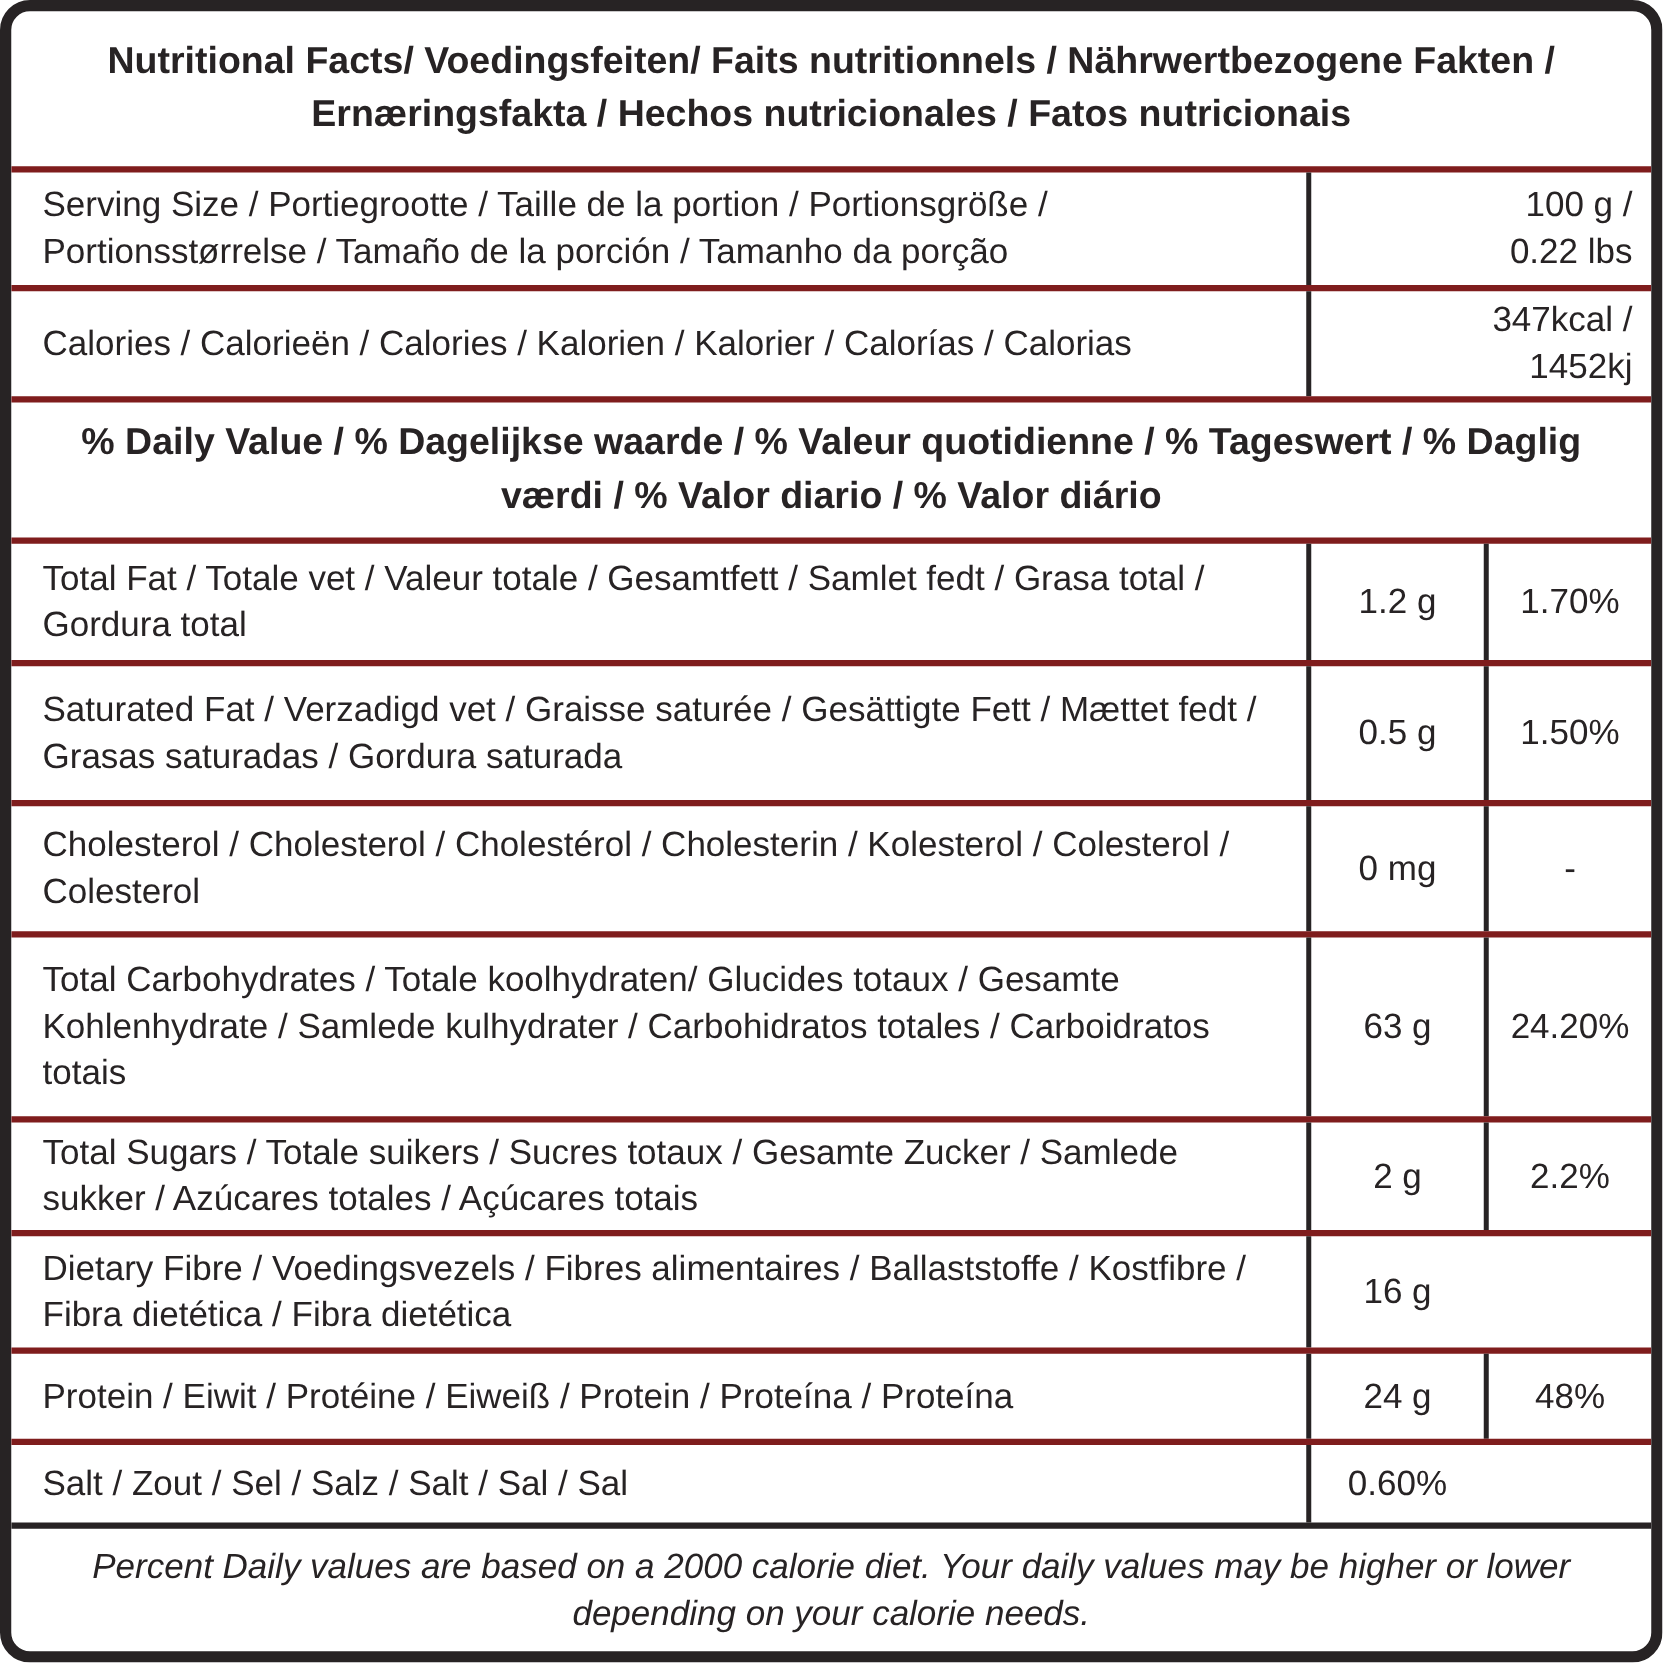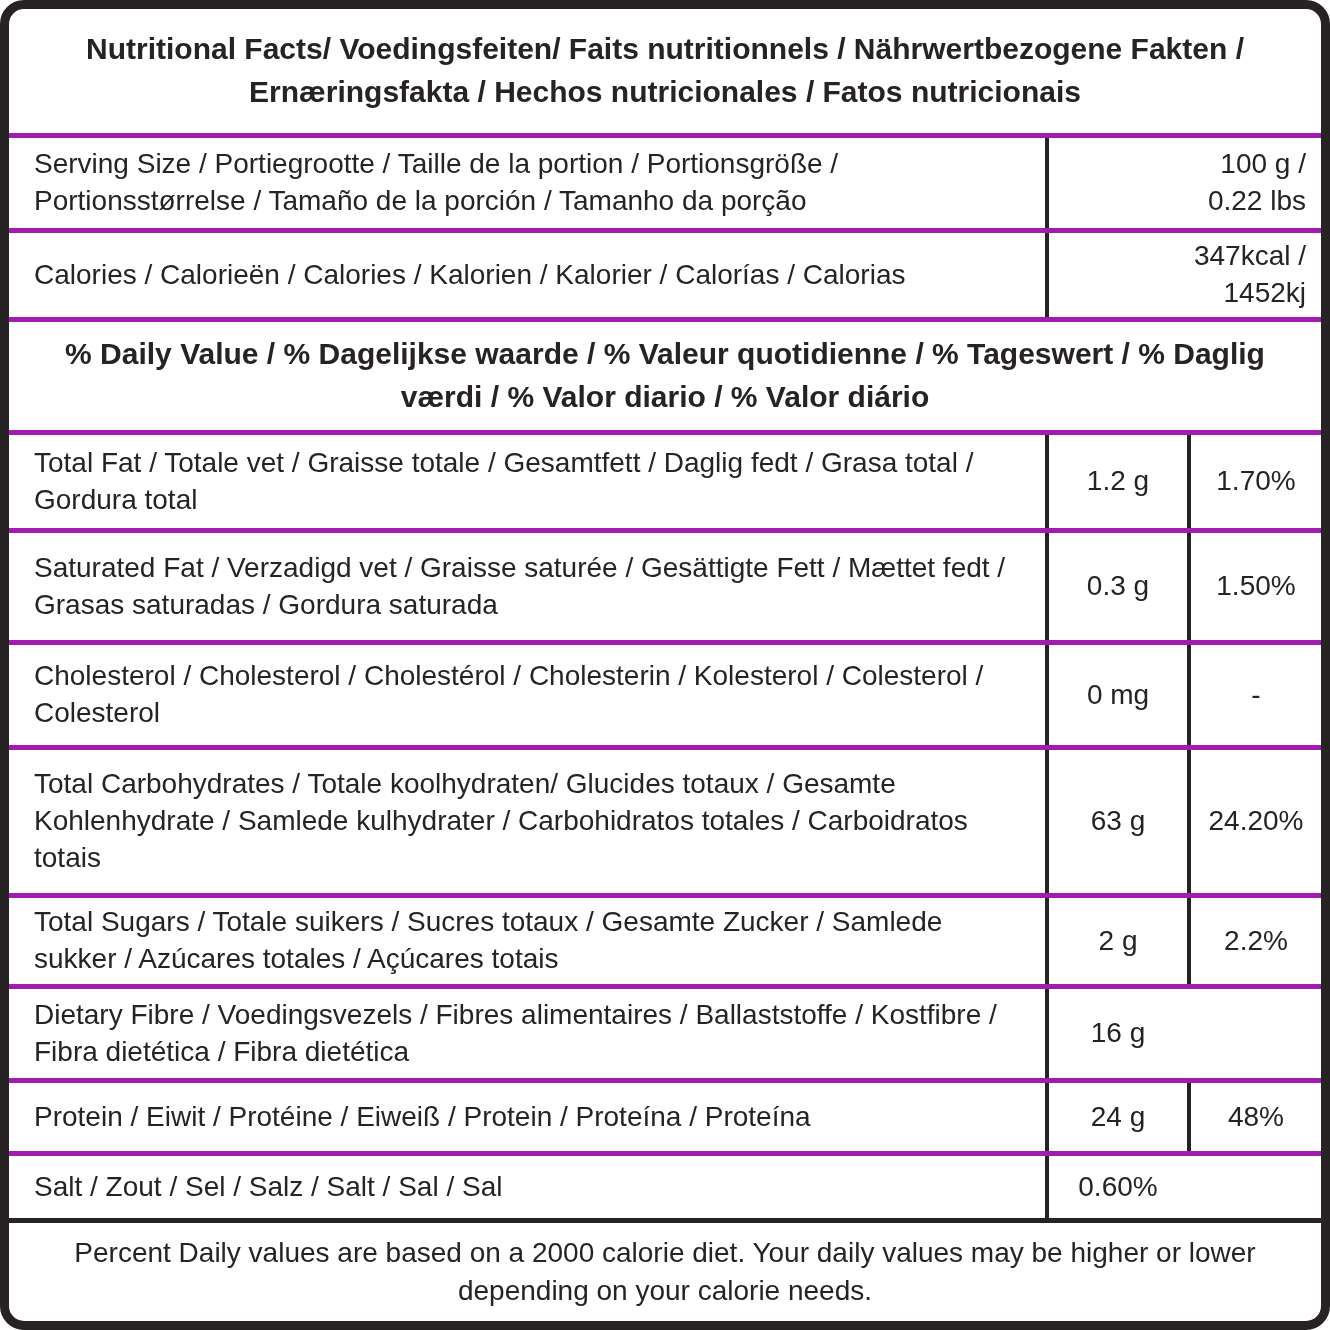--- a/index.html
+++ b/index.html
@@ -13,21 +13,21 @@
   .sheet {
     position: absolute; left: 0; top: 0;
     width: 1330px; height: 1330px;
     background: #ffffff;
     border: 9px solid #272324;
     border-radius: 24px;
     display: flex; flex-direction: column;
     overflow: hidden;
   }
   .row {
-    border-top: 5px solid #a21caf;
+    border-top: 5px solid #7f1d1d;
     display: grid;
     flex: 0 0 auto;
   }
   .row:first-child { border-top: none; }
   .row.nutrient { grid-template-columns: 1036px 142px 1fr; }
   .row.kv { grid-template-columns: 1036px 1fr; }
   .cell { display: flex; align-items: center; font-size: 28px; line-height: 1.32; }
   .cell.label { padding: 6px 18px 6px 25px; text-align: left; }
   .cell.amount, .cell.dv {
     justify-content: center; text-align: right;
@@ -45,20 +45,21 @@
     text-align: center; font-weight: bold;
     font-size: 30px; line-height: 1.42;
     padding: 4px 34px;
   }
   .footer-row {
     display: flex; align-items: center; justify-content: center;
     text-align: center; font-size: 28px; line-height: 1.35;
     padding: 4px 28px;
     flex: 1 1 auto;
     border-top: 5px solid #272324;
+    font-style: italic;
   }
 </style>
 </head>
 <body>
 
 <div class="sheet">
 
   <div class="row banner" style="height:124px">Nutritional Facts/ Voedingsfeiten/ Faits nutritionnels / Nährwertbezogene Fakten / Ernæringsfakta / Hechos nutricionales / Fatos nutricionais</div>
 
   <div class="row kv" style="height:95px">
@@ -69,28 +70,28 @@
 
   <div class="row kv" style="height:89px">
     <div class="cell label">Calories / Calorieën / Calories / Kalorien / Kalorier / Calorías / Calorias</div>
     <div class="cell value-right">347kcal /
 1452kj</div>
   </div>
 
   <div class="row banner" style="height:113px">% Daily Value / % Dagelijkse waarde / % Valeur quotidienne / % Tageswert / % Daglig værdi / % Valor diario / % Valor diário</div>
 
   <div class="row nutrient" style="height:98px">
-    <div class="cell label">Total Fat / Totale vet / Graisse totale / Gesamtfett / Daglig fedt / Grasa total / Gordura total</div>
+    <div class="cell label">Total Fat / Totale vet / Valeur totale / Gesamtfett / Samlet fedt / Grasa total / Gordura total</div>
     <div class="cell amount">1.2 g</div>
     <div class="cell dv">1.70%</div>
   </div>
 
   <div class="row nutrient" style="height:112px">
     <div class="cell label">Saturated Fat / Verzadigd vet / Graisse saturée / Gesättigte Fett / Mættet fedt / Grasas saturadas / Gordura saturada</div>
-    <div class="cell amount">0.3 g</div>
+    <div class="cell amount">0.5 g</div>
     <div class="cell dv">1.50%</div>
   </div>
 
   <div class="row nutrient" style="height:105px">
     <div class="cell label">Cholesterol / Cholesterol / Cholestérol / Cholesterin / Kolesterol / Colesterol / Colesterol</div>
     <div class="cell amount">0 mg</div>
     <div class="cell dv">-</div>
   </div>
 
   <div class="row nutrient" style="height:148px">

